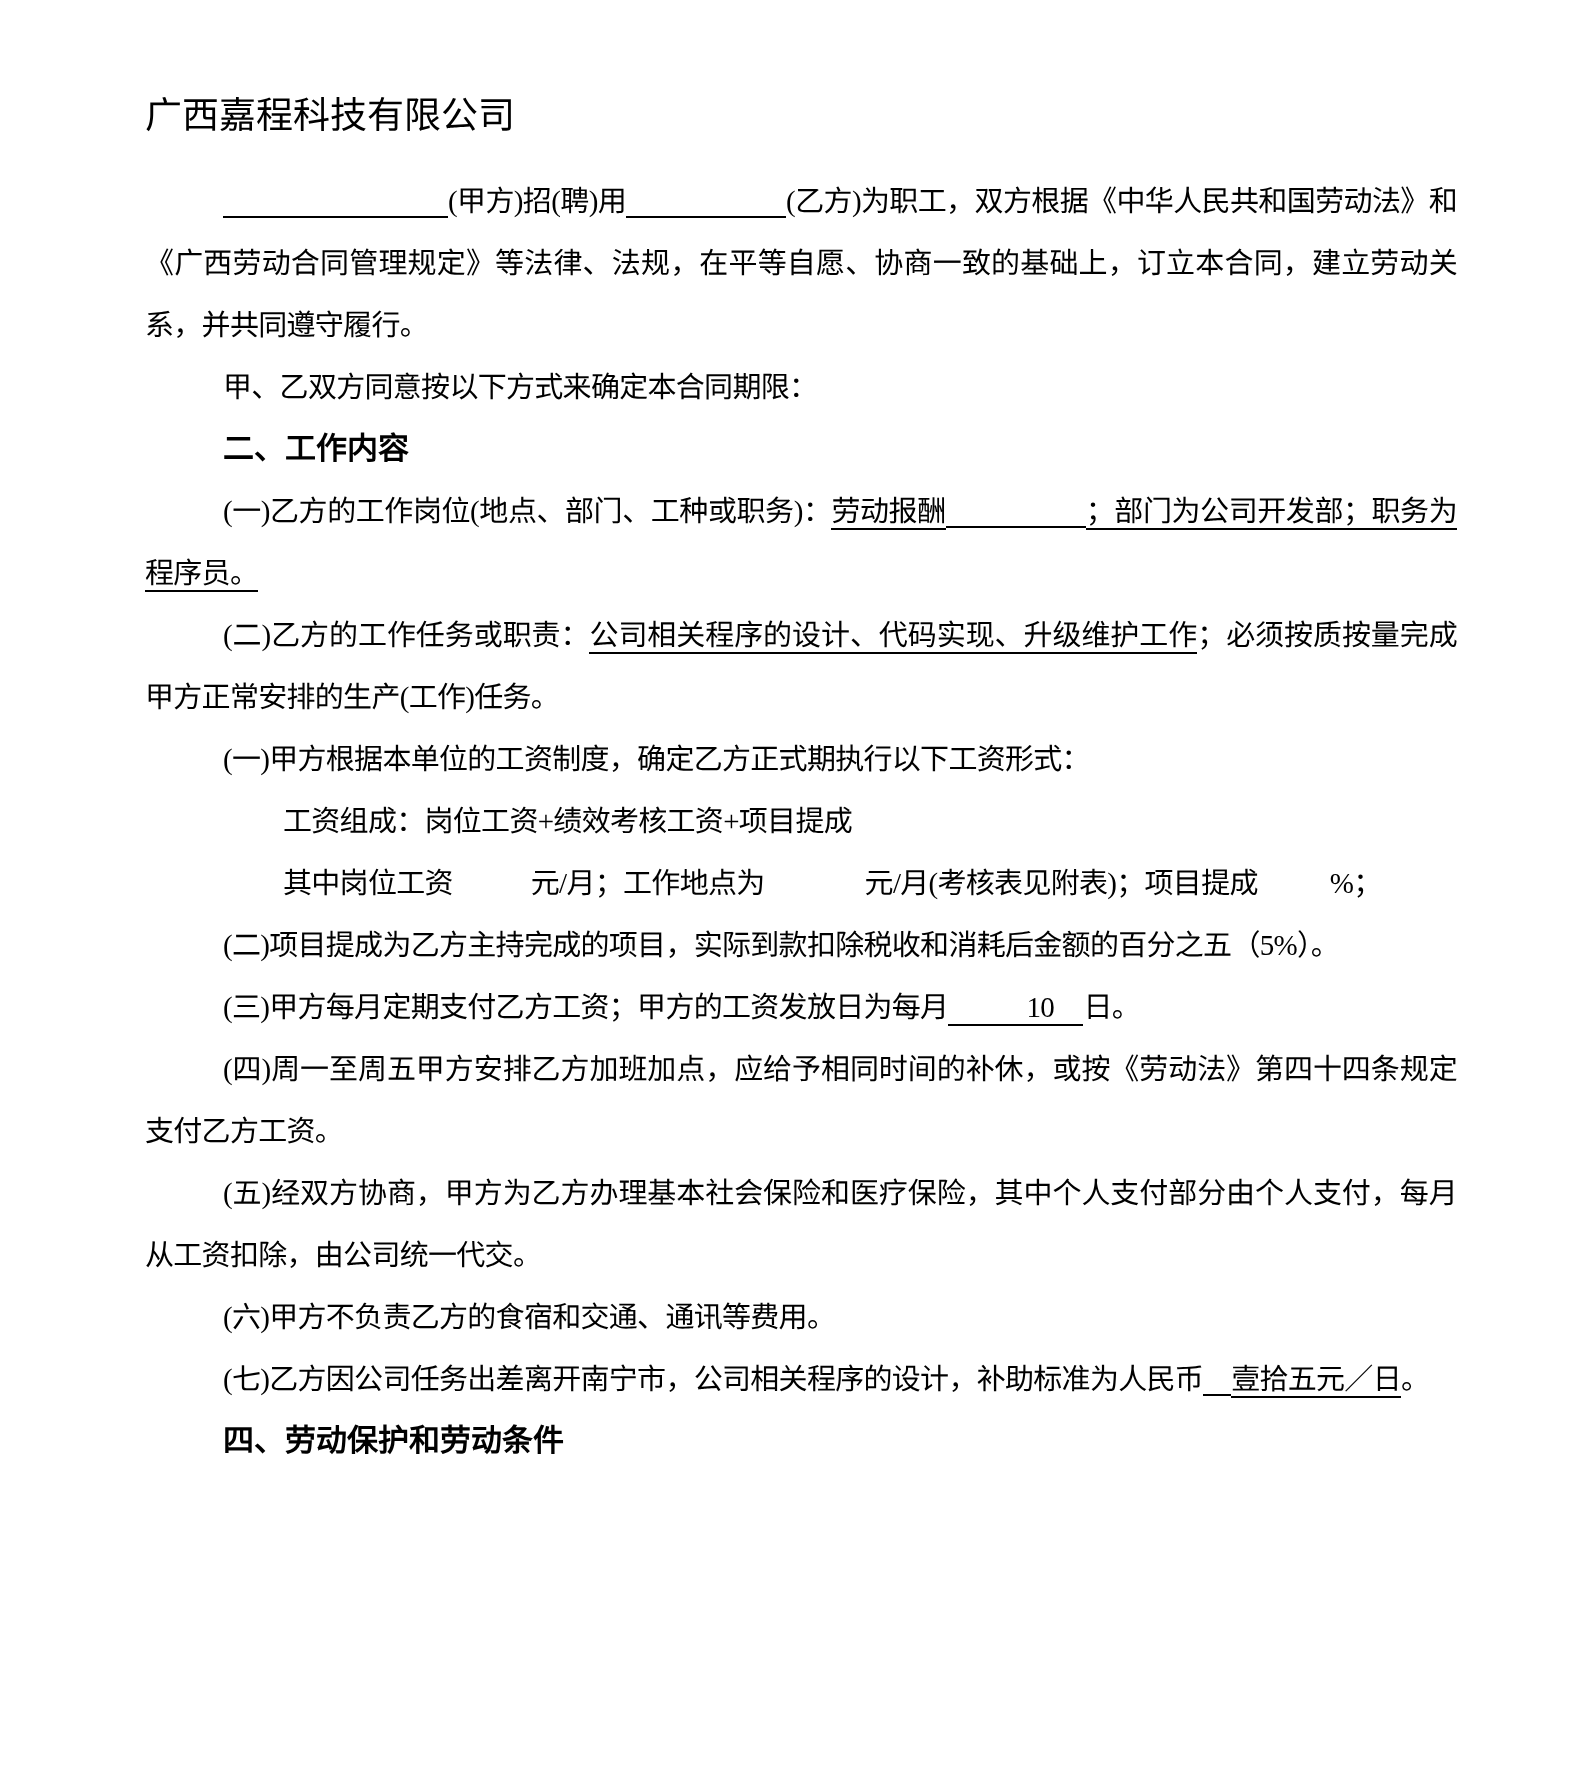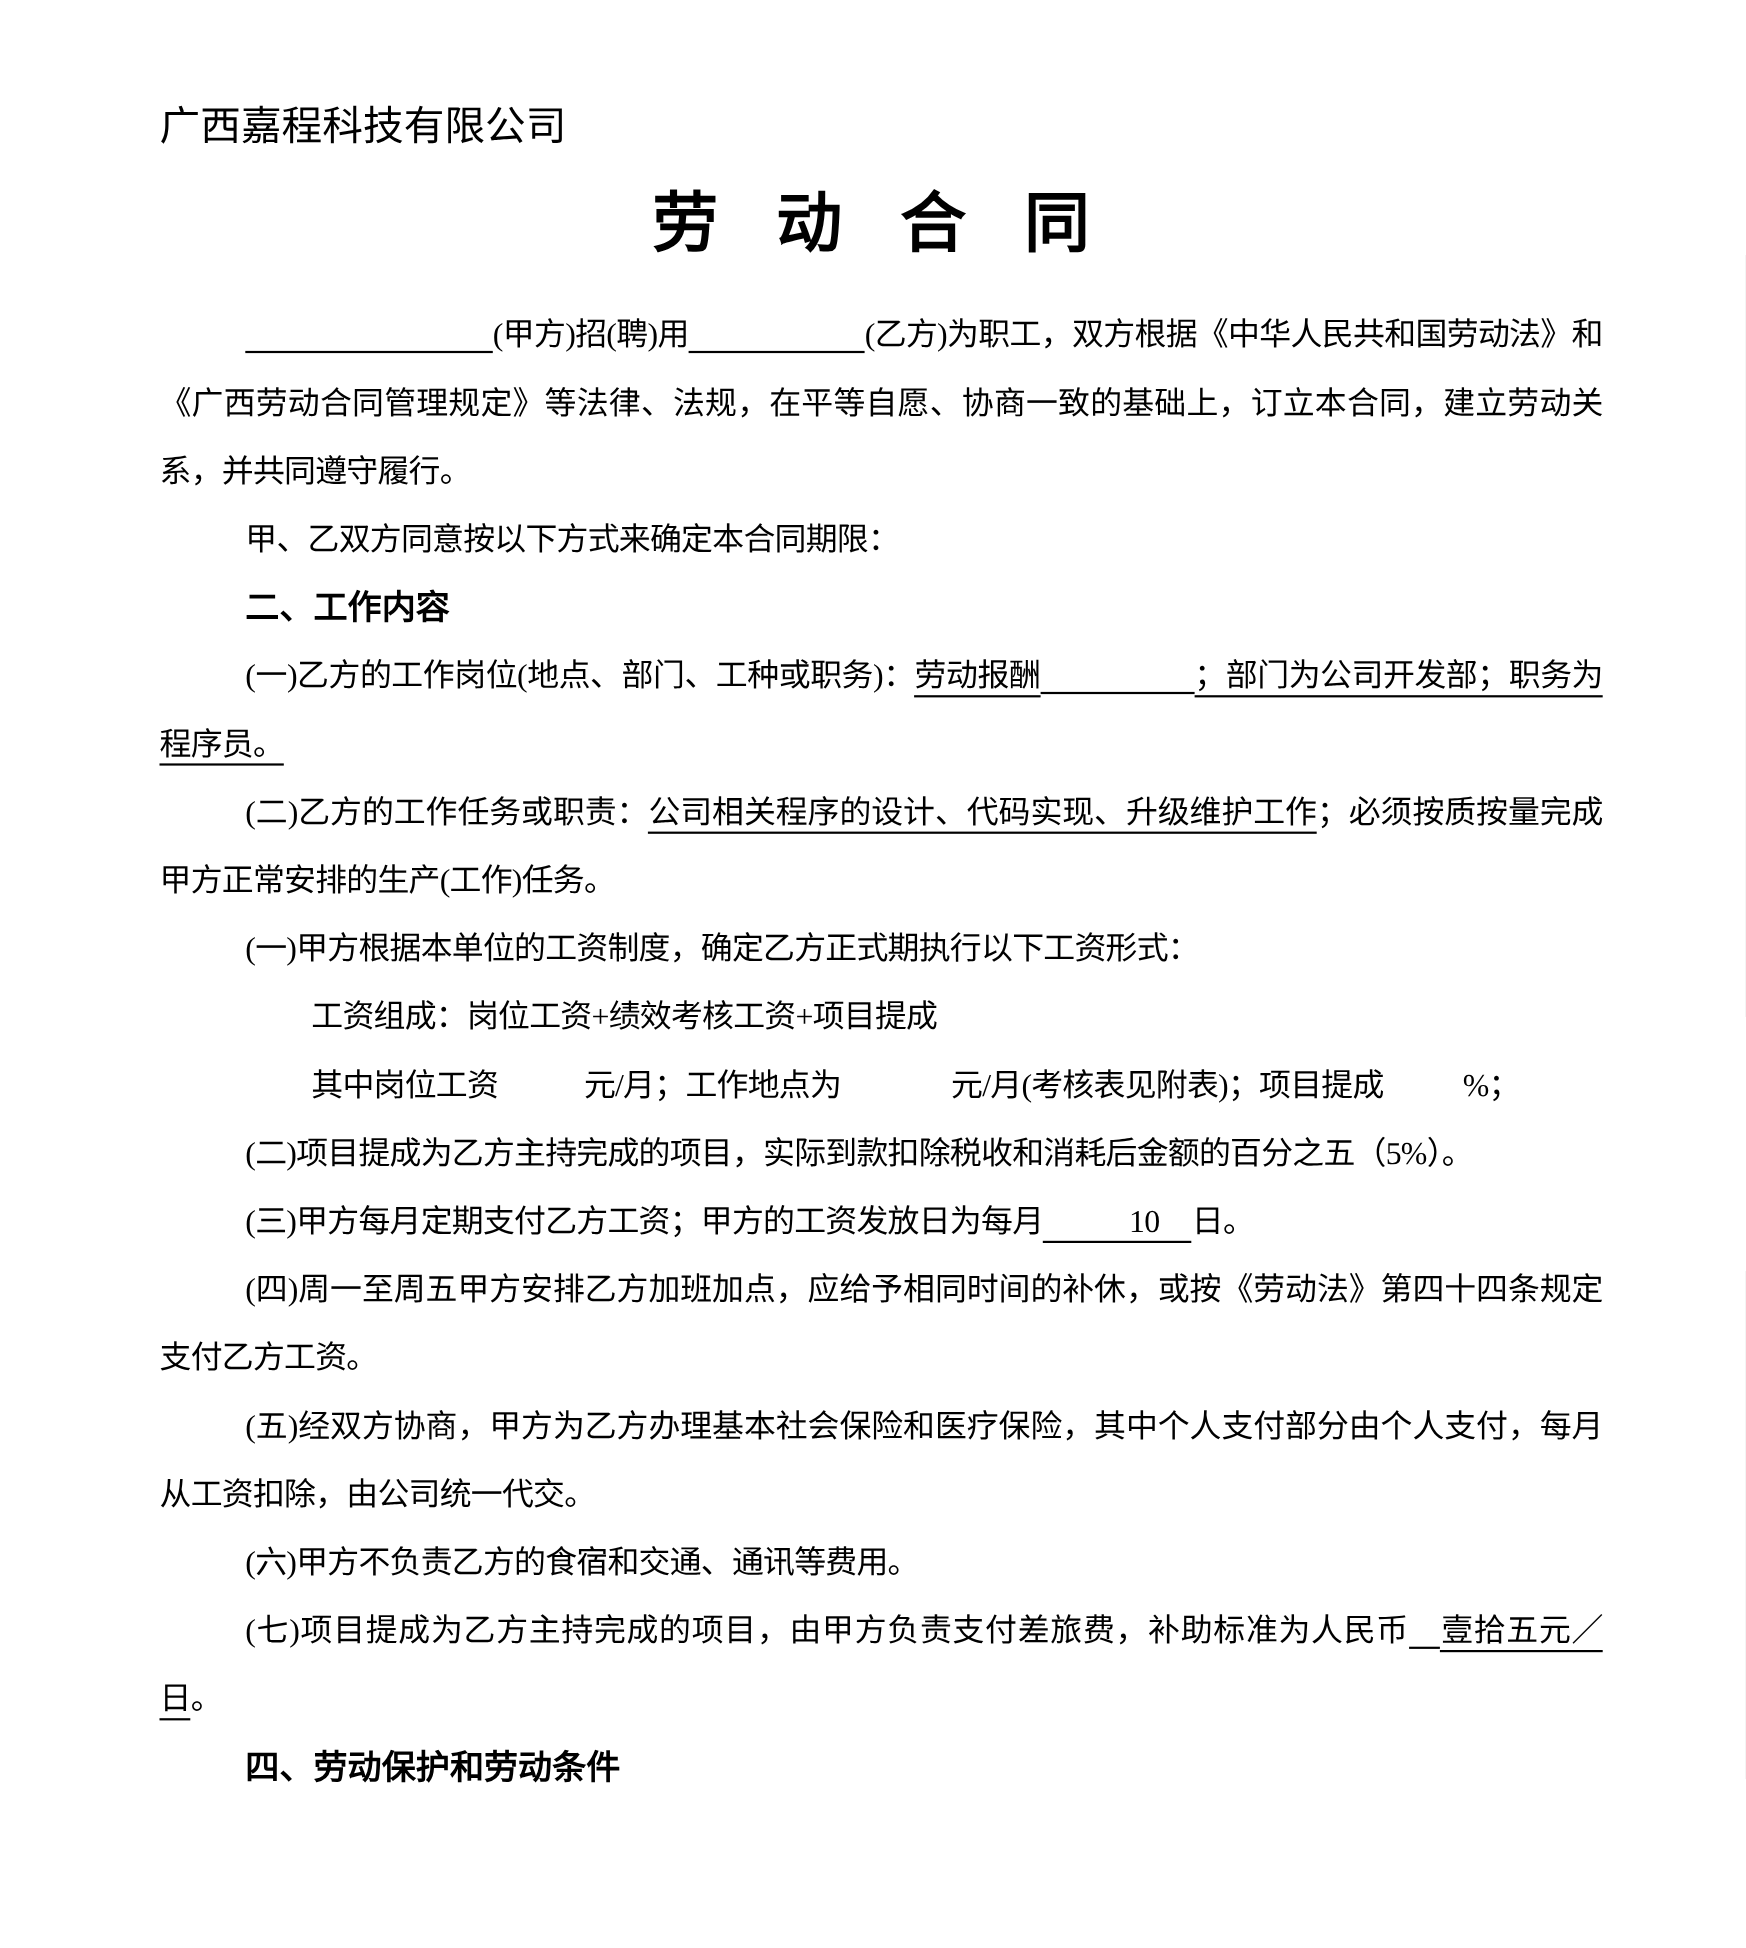--- a/index.html
+++ b/index.html
@@ -68,39 +68,38 @@
   .g78{width:78px}.g100{width:100px}.g72{width:72px}
 </style>
 </head>
 <body>
 
 <div class="page">
   <div class="inner">
 
     <div class="company">广西嘉程科技有限公司</div>
 
-    <div class="title">劳 动 合 同</div>
 
     <div class="body">
 
       <p><span class="blank w225"></span><span>(甲方)招(聘)用</span><span class="blank w160"></span><span>(乙方)为职工，双方根据《中华人民共和国劳动法》和《广西劳动合同管理规定》等法律、法规，在平等自愿、协商一致的基础上，订立本合同，建立劳动关系，并共同遵守履行。</span></p>
 
       <p>甲、乙双方同意按以下方式来确定本合同期限：</p>
 
       <p class="heading">二、工作内容</p>
       <p><span>(一)乙方的工作岗位(地点、部门、工种或职务)：</span><span class="u">劳动报酬</span><span class="blank w140"></span><span class="u">；部门为公司开发部；职务为程序员。</span></p>
       <p><span>(二)乙方的工作任务或职责：</span><span class="u">公司相关程序的设计、代码实现、升级维护工作</span><span>；必须按质按量完成甲方正常安排的生产(工作)任务。</span></p>
 
       <p>(一)甲方根据本单位的工资制度，确定乙方正式期执行以下工资形式：</p>
       <p class="deep">工资组成：岗位工资+绩效考核工资+项目提成</p>
       <p class="deep"><span>其中岗位工资</span><span class="gap g78"></span><span>元/月；工作地点为</span><span class="gap g100"></span><span>元/月(考核表见附表)；项目提成</span><span class="gap g72"></span><span>%；</span></p>
       <p>(二)项目提成为乙方主持完成的项目，实际到款扣除税收和消耗后金额的百分之五（5%）。</p>
       <p><span>(三)甲方每月定期支付乙方工资；甲方的工资发放日为每月</span><span class="blank-text w135">10</span><span>日。</span></p>
       <p>(四)周一至周五甲方安排乙方加班加点，应给予相同时间的补休，或按《劳动法》第四十四条规定支付乙方工资。</p>
       <p>(五)经双方协商，甲方为乙方办理基本社会保险和医疗保险，其中个人支付部分由个人支付，每月从工资扣除，由公司统一代交。</p>
       <p>(六)甲方不负责乙方的食宿和交通、通讯等费用。</p>
-      <p><span>(七)项目提成为乙方主持完成的项目，由甲方负责支付差旅费，补助标准为人民币</span><span class="blank w28"></span><span class="u">壹拾五元／日</span><span>。</span></p>
+      <p><span>(七)乙方因公司任务出差离开南宁市，公司相关程序的设计，补助标准为人民币</span><span class="blank w28"></span><span class="u">壹拾五元／日</span><span>。</span></p>
 
       <p class="heading">四、劳动保护和劳动条件</p>
 
     </div>
   </div>
 </div>
 
 </body></html>

